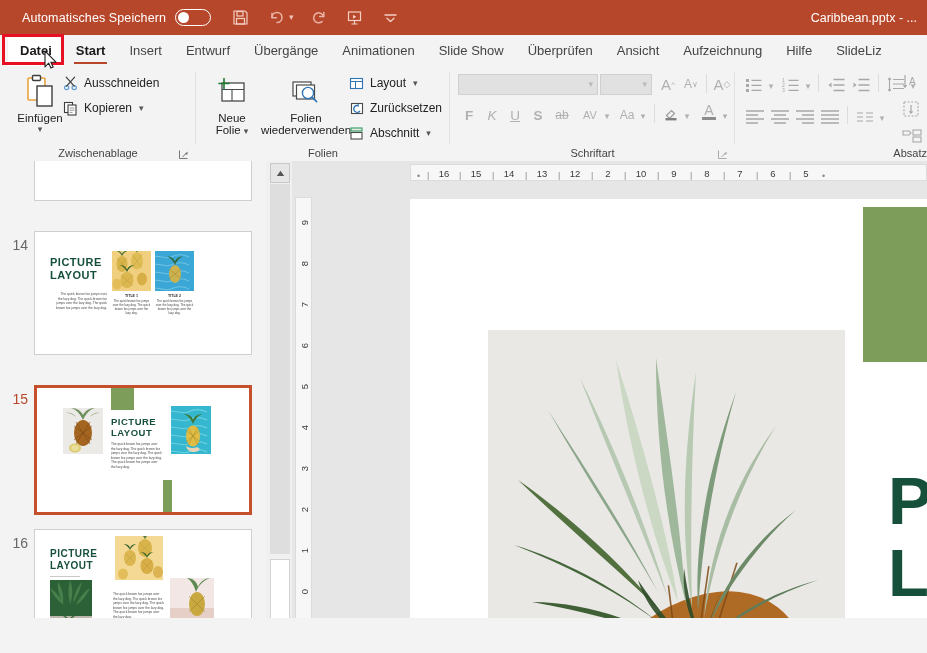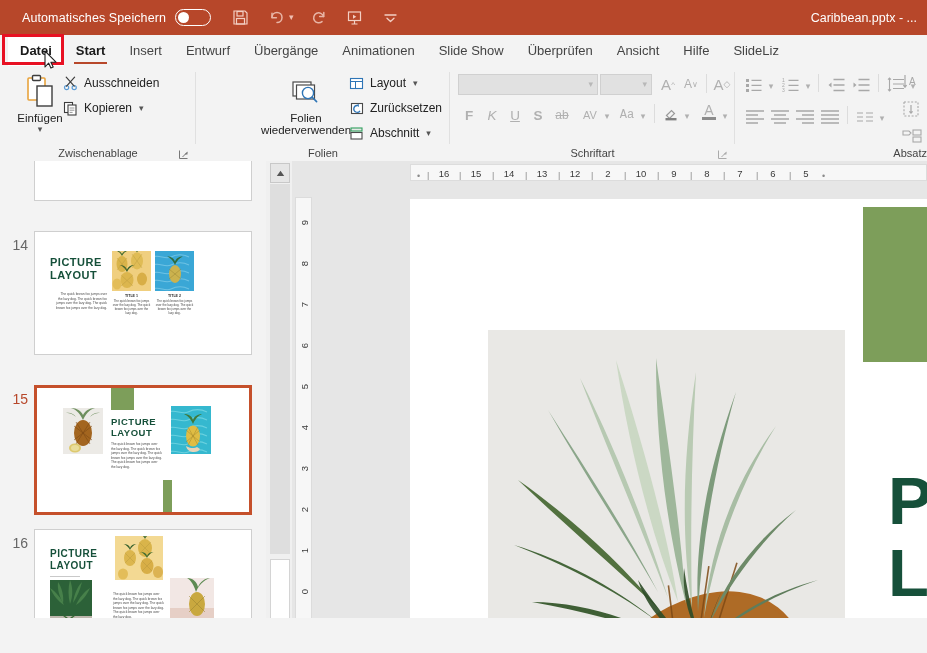--- a/index.html
+++ b/index.html
@@ -254,20 +254,23 @@
     <div class="tab">
         <span>Slide Show</span>
       </div>
     <div class="tab">
         <span>Überprüfen</span>
       </div>
     <div class="tab">
         <span>Ansicht</span>
       </div>
     <div class="tab">
+        <span>Aufzeichnung</span>
+      </div>
+    <div class="tab">
         <span>Hilfe</span>
       </div>
     <div class="tab">
         <span>SlideLiz</span>
       </div>
   </div>
 
   <svg class="cursor-arrow" viewBox="0 0 13 19">
     <path d="M1 1l0 16 3.6-3.9 2.3 5 2.3-1-2.3-4.9 5.1 0z" fill="#ffffff" stroke="#222" stroke-width="1.1" stroke-linejoin="round"></path>
   </svg>
@@ -316,20 +319,30 @@
         <svg width="11" height="11" viewBox="0 0 11 11">
             <path d="M1.5 1.5v8h8" fill="none" stroke="#777" stroke-width="1"></path>
             <path d="M9 3.5L4.5 8" stroke="#777" stroke-width="1"></path>
             <path d="M9.5 2.6v3h-3z" fill="#777"></path>
           </svg>
       </div>
       <div class="group-sep" style="right:0;"></div>
     </div>
 
     <div class="group" style="left:196px; width:254px;">
+      <div class="bigbtn" style="left:4px;">
+        <div class="bigicon">
+          <svg width="34" height="34" viewBox="0 0 34 34">
+            <rect x="7" y="7" width="22" height="18" fill="#fff" stroke="#4a4a4a" stroke-width="1.3"></rect>
+            <path d="M7 13.5h22M17 13.5V25" stroke="#4a4a4a" stroke-width="1.1"></path>
+            <path d="M4 7.5h10M9 2.5v10" stroke="#1e7b34" stroke-width="1.6" stroke-linecap="round"></path>
+          </svg>
+        </div>
+        <div class="biglabel"><span>Neue</span><br><span>Folie</span> <span class="bigchev">▾</span></div>
+      </div>
 
       <div class="bigbtn" style="left:58px; width:104px;">
         <div class="bigicon">
           <svg width="34" height="34" viewBox="0 0 34 34">
             <rect x="4" y="6" width="18" height="14" fill="#fff" stroke="#4a4a4a" stroke-width="1.2"></rect>
             <rect x="7.5" y="9" width="18" height="14" fill="#fff" stroke="#4a4a4a" stroke-width="1.2"></rect>
             <circle cx="19" cy="17" r="5.6" fill="none" stroke="#2e75b6" stroke-width="1.4"></circle>
             <path d="M23.2 21.2l4.4 4.4" stroke="#2e75b6" stroke-width="1.6" stroke-linecap="round"></path>
           </svg>
         </div>
@@ -408,21 +421,21 @@
       <div class="fbtn" style="left:79px; top:38px; width:18px; font-weight:bold;">
           <span>S</span>
         </div>
       <div class="fbtn" style="left:102px; top:38px; width:20px; text-decoration:line-through; font-size:12px;">
           <span>ab</span>
         </div>
       <div class="fbtn" style="left:128px; top:38px; width:24px; font-size:11px;">
           <span>AV</span>
         </div>
       <div class="fbtn" style="left:152px; top:39px; width:10px; font-size:9px;">▾</div>
-      <div class="fbtn" style="left:166px; top:38px; width:22px; font-size:12px;font-family:Liberation Mono, monospace;">
+      <div class="fbtn" style="left:166px; top:38px; width:22px; font-size:12px;">
           <span>Aa</span>
         </div>
       <div class="fbtn" style="left:188px; top:39px; width:10px; font-size:9px;">▾</div>
       <div class="vsep" style="left:204px; top:38px; height:19px;"></div>
       <div class="fbtn" style="left:210px; top:36px; width:22px;">
         <svg width="17" height="17" viewBox="0 0 17 17">
             <path d="M3.5 10.5l5-5 3 3-5 5z" fill="none" stroke="#9a9a9a" stroke-width="1.2"></path>
             <rect x="2.5" y="13" width="11" height="2.4" fill="#808080"></rect>
           </svg>
       </div>

